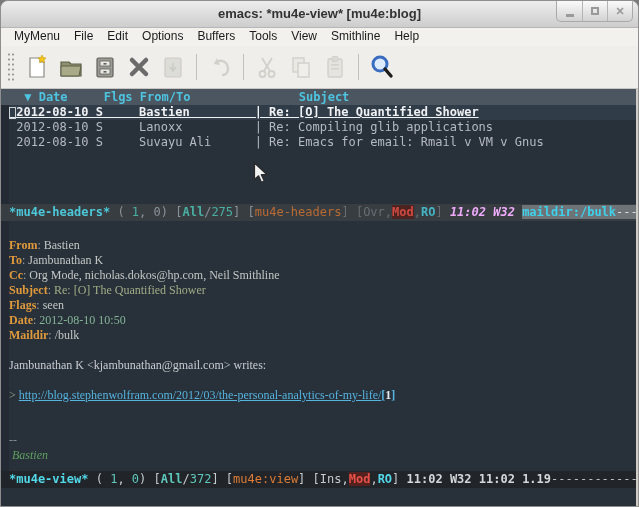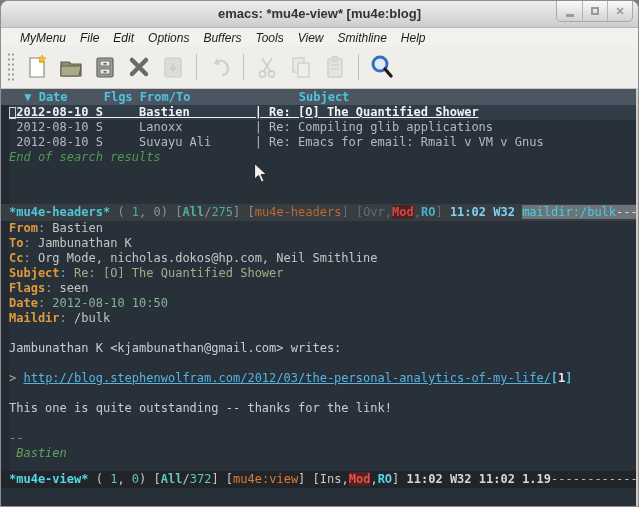--- a/index.html
+++ b/index.html
@@ -15,22 +15,22 @@
   .wm-group{position:absolute;right:5px;top:0;height:21px;display:flex;
             background:linear-gradient(#fafafa,#d2d2d2);border:1px solid #a9a9a9;border-top:none;
             border-radius:0 0 5px 5px;overflow:hidden;}
   .wm-btn{width:25px;height:100%;display:flex;align-items:center;justify-content:center;
           border-left:1px solid #b5b5b5;cursor:default;}
   .wm-btn:first-child{border-left:none;}
   .glyph-min{width:8px;height:3px;background:#9a9a9a;margin-top:8px;}
   .glyph-max{width:8px;height:8px;border:2px solid #9a9a9a;}
   .glyph-close{color:#9a9a9a;font-size:11px;font-weight:bold;line-height:1;}
   
-  .menubar{height:18px;background:#f2f1ed;display:flex;align-items:flex-end;padding-left:12px;
-           font-size:12px;color:#1b1b1b;font-style:italic;}
+  .menubar{height:18px;background:#f2f1ed;display:flex;align-items:flex-start;padding-left:6px;
+           font-size:12px;color:#1b1b1b;}
   .menu-item{padding:1px 7px;white-space:nowrap;}
   
   .toolbar{height:43px;background:#efeeea;display:flex;align-items:center;padding:0 4px;
            border-bottom:1px solid #c9c7c3;}
   .tb-handle{width:7px;height:30px;margin:0 6px 0 2px;
              background-image:radial-gradient(circle,#9a9a94 1px,transparent 1.2px);
              background-size:4px 5px;}
   .tb-btn{width:34px;height:34px;display:flex;align-items:center;justify-content:center;}
   .tb-sep{width:1px;height:26px;background:#c2c0bc;margin:0 6px;}
   
@@ -44,34 +44,34 @@
                margin-left:-8px;padding-left:16px;position:relative;z-index:1;}
   .hrow{height:15px;line-height:15px;color:#b4bac1;white-space:pre;}
   .hrow.sel{background:#313c49;color:#eff1f3;font-weight:bold;}
   .hrow.sel .txt{text-decoration:underline;}
   .end-msg{height:15px;line-height:15px;color:#4f9b4f;font-style:italic;}
   .hollow-cursor{position:absolute;left:8px;top:18px;width:7px;height:12px;
                  border:1px solid #ccd1d5;z-index:2;}
   .modeline{height:17px;line-height:17px;padding-left:8px;white-space:pre;overflow:hidden;}
   .ml-top{background:#383d42;}
   .ml-bottom{background:#212529;}
-  .view-win{height:250px;padding-top:0;}
+  .view-win{height:250px;padding-top:17px;font-family:Liberation Serif, serif;}
   .vline{height:15px;line-height:15px;white-space:pre;}
   .echo{height:20px;}
   
   .seg-ml-name{color:#4cc8d8;font-weight:bold;}
   .seg-ml-dim{color:#8b9299;}
   .seg-ml-num{color:#49b0a4;}
   .seg-ml-all{color:#49b0a4;font-weight:bold;}
   .seg-ml-mode{color:#b96a33;}
   .seg-ml-dark{color:#666d73;}
   .seg-ml-mod{color:#d04a42;background:#4c2321;font-weight:bold;}
   .seg-ml-ro{color:#45b4c4;font-weight:bold;}
-  .seg-ml-time{color:#7dd3fc;font-weight:bold;}
-  .seg-ml-maildir{color:#3fd0ea;background:#6e7378;font-weight:normal;}
+  .seg-ml-time{color:#f0abfc;font-weight:bold;font-style:italic;}
+  .seg-ml-maildir{color:#3fd0ea;background:#6e7378;font-weight:bold;}
   .seg-ml-dashes{color:#dcdee0;background:#6e7378;}
   
   .seg-ml2-name{color:#52d8e8;font-weight:bold;}
   .seg-ml2-punc{color:#c6cbd0;}
   .seg-ml2-num{color:#5ec8bc;}
   .seg-ml2-all{color:#5ec8bc;font-weight:bold;}
   .seg-ml2-mode{color:#de7c35;}
   .seg-ml2-ins{color:#c6cbd0;}
   .seg-ml2-mod{color:#e65048;background:#55211e;font-weight:bold;}
   .seg-ml2-ro{color:#52d8e8;font-weight:bold;}
@@ -206,41 +206,39 @@
 
   <div class="emacs-body">
 
     <div class="win headers-win">
       <div class="pre header-line"> ▼ Date     Flgs From/To               Subject</div>
       <div>
           <div class="hrow sel"><span class="txt"> 2012-08-10 S     Bastien         | Re: [O] The Quantified Shower</span></div>
           <div class="hrow"><span class="txt"> 2012-08-10 S     Lanoxx          | Re: Compiling glib applications</span></div>
           <div class="hrow"><span class="txt"> 2012-08-10 S     Suvayu Ali      | Re: Emacs for email: Rmail v VM v Gnus</span></div>
         </div>
-      <div class="pre end-msg">End of search results</div>
       <div class="hollow-cursor"></div>
     </div>
 
     <div class="pre modeline ml-top"><span class="seg-ml-name">*mu4e-headers*</span><span class="seg-ml-dim"> ( </span><span class="seg-ml-num">1</span><span class="seg-ml-dim">, </span><span class="seg-ml-dim">0</span><span class="seg-ml-dim">) [</span><span class="seg-ml-all">All</span><span class="seg-ml-dim">/</span><span class="seg-ml-num">275</span><span class="seg-ml-dim">] [</span><span class="seg-ml-mode">mu4e-headers</span><span class="seg-ml-dark">] [</span><span class="seg-ml-dark">Ovr</span><span class="seg-ml-dark">,</span><span class="seg-ml-mod">Mod</span><span class="seg-ml-dark">,</span><span class="seg-ml-ro">RO</span><span class="seg-ml-dark">] </span><span class="seg-ml-time">11:02 W32 </span><span class="seg-ml-maildir">maildir:/bulk</span><span class="seg-ml-dashes">----------</span></div>
 
     <div class="win view-win">
       <div>
           <div class="vline"><span class="seg-lbl">From</span><span class="seg-punc">: </span><span class="seg-val">Bastien</span></div>
           <div class="vline"><span class="seg-lbl">To</span><span class="seg-punc">: </span><span class="seg-val">Jambunathan K</span></div>
           <div class="vline"><span class="seg-lbl">Cc</span><span class="seg-punc">: </span><span class="seg-val">Org Mode, nicholas.dokos@hp.com, Neil Smithline</span></div>
           <div class="vline"><span class="seg-lbl">Subject</span><span class="seg-punc">: </span><span class="seg-val-subject">Re: [O] The Quantified Shower</span></div>
           <div class="vline"><span class="seg-lbl">Flags</span><span class="seg-punc">: </span><span class="seg-val">seen</span></div>
           <div class="vline"><span class="seg-lbl">Date</span><span class="seg-punc">: </span><span class="seg-val-date">2012-08-10 10:50</span></div>
           <div class="vline"><span class="seg-lbl">Maildir</span><span class="seg-punc">: </span><span class="seg-val">/bulk</span></div>
           <div class="vline"></div>
           <div class="vline"><span class="seg-body">Jambunathan K &lt;kjambunathan@gmail.com&gt; writes:</span></div>
           <div class="vline"></div>
           <div class="vline"><span class="seg-quote">&gt; </span><span class="seg-link">http://blog.stephenwolfram.com/2012/03/the-personal-analytics-of-my-life/</span><span class="seg-ref">[</span><span class="seg-refnum">1</span><span class="seg-ref">]</span></div>
           <div class="vline"></div>
-          <div class="vline"><span class="seg-body">This one is quite outstanding -- thanks for the link!</span></div>
           <div class="vline"></div>
           <div class="vline"><span class="seg-dim">--</span></div>
           <div class="vline"><span class="seg-sig"> Bastien</span></div>
         </div>
     </div>
 
     <div class="pre modeline ml-bottom"><span class="seg-ml2-name">*mu4e-view*</span><span class="seg-ml2-punc"> ( </span><span class="seg-ml2-num">1</span><span class="seg-ml2-punc">, </span><span class="seg-ml2-num">0</span><span class="seg-ml2-punc">) [</span><span class="seg-ml2-all">All</span><span class="seg-ml2-punc">/</span><span class="seg-ml2-num">372</span><span class="seg-ml2-punc">] [</span><span class="seg-ml2-mode">mu4e:view</span><span class="seg-ml2-punc">] [</span><span class="seg-ml2-ins">Ins</span><span class="seg-ml2-punc">,</span><span class="seg-ml2-mod">Mod</span><span class="seg-ml2-punc">,</span><span class="seg-ml2-ro">RO</span><span class="seg-ml2-punc">] </span><span class="seg-ml2-time">11:02 W32 11:02 1.19</span><span class="seg-ml2-dashes">--------------</span></div>
 
     <div class="echo"></div>
   </div>

